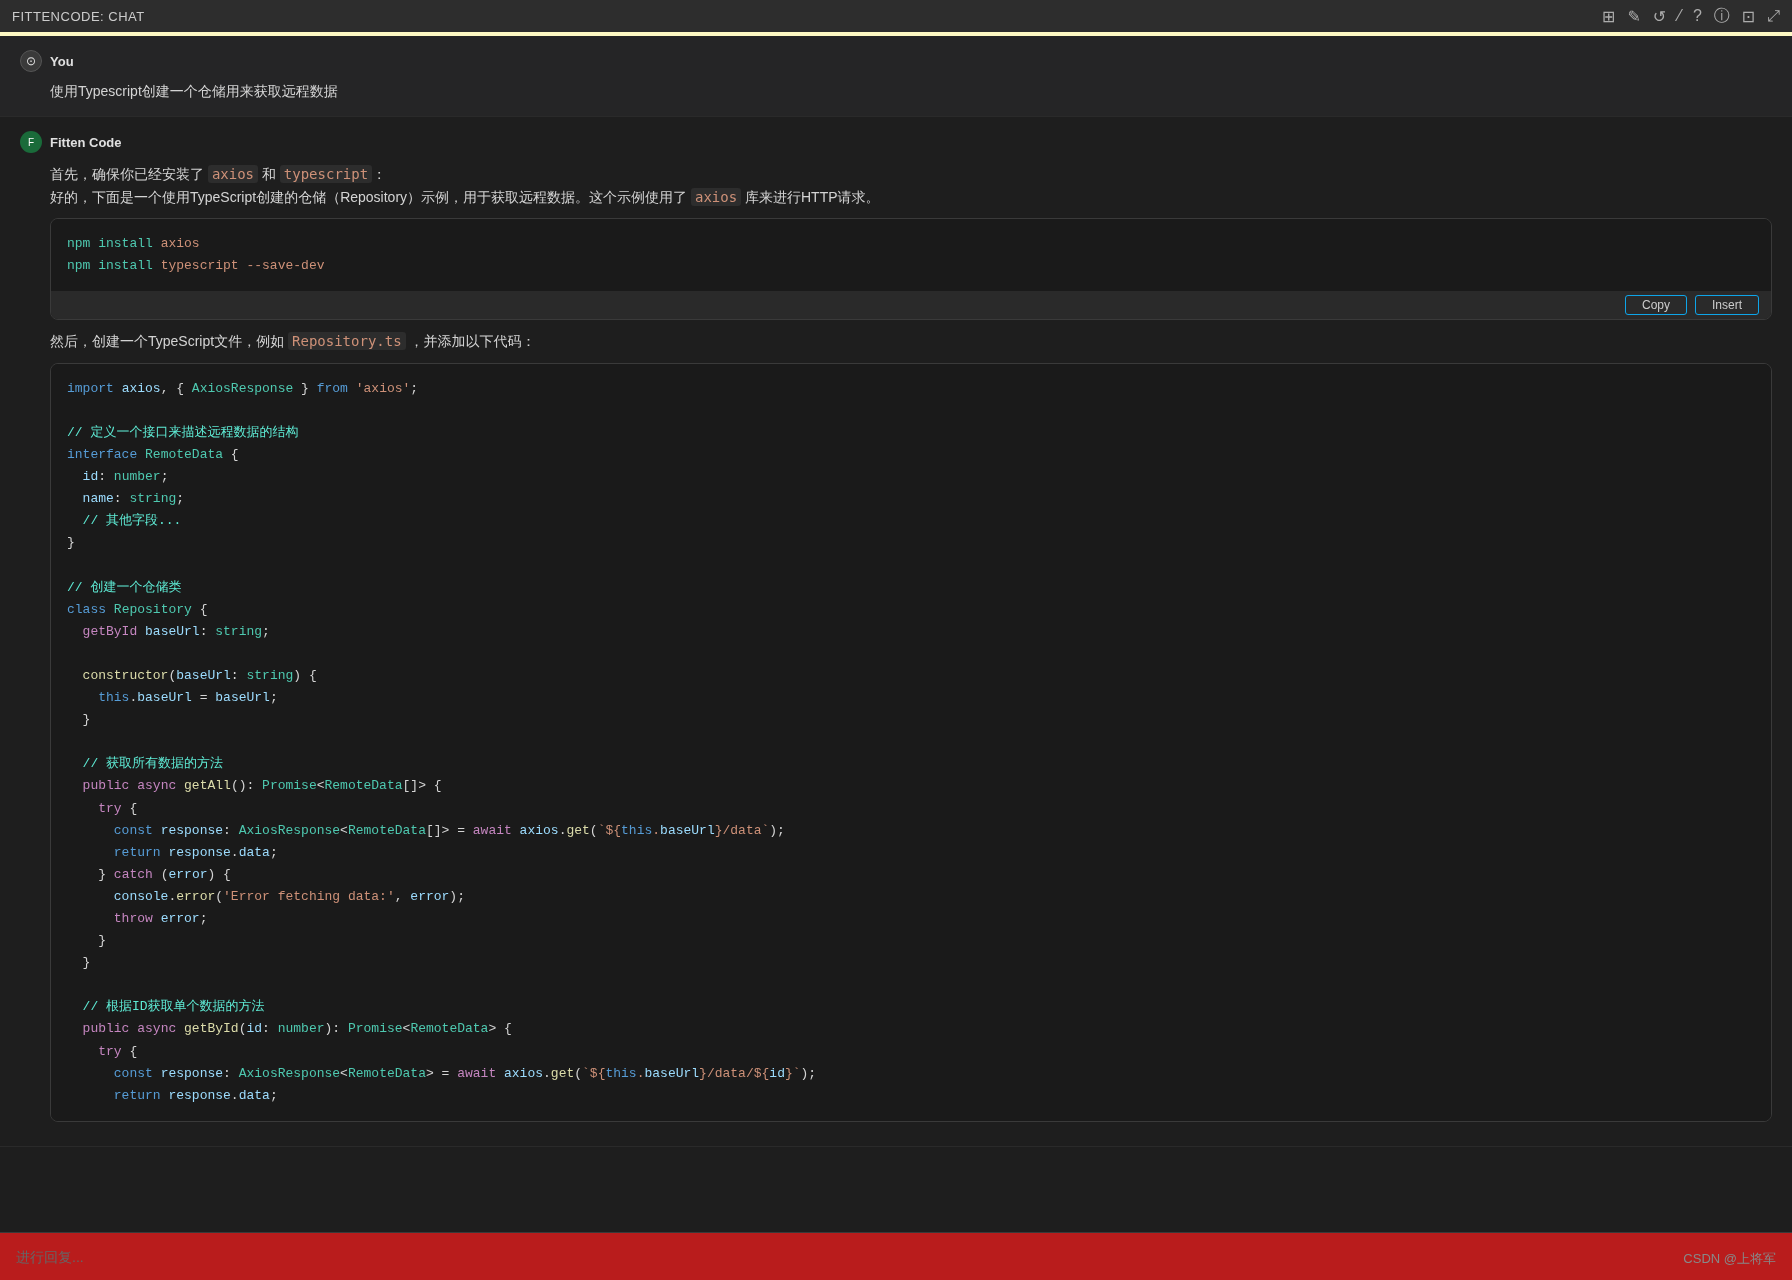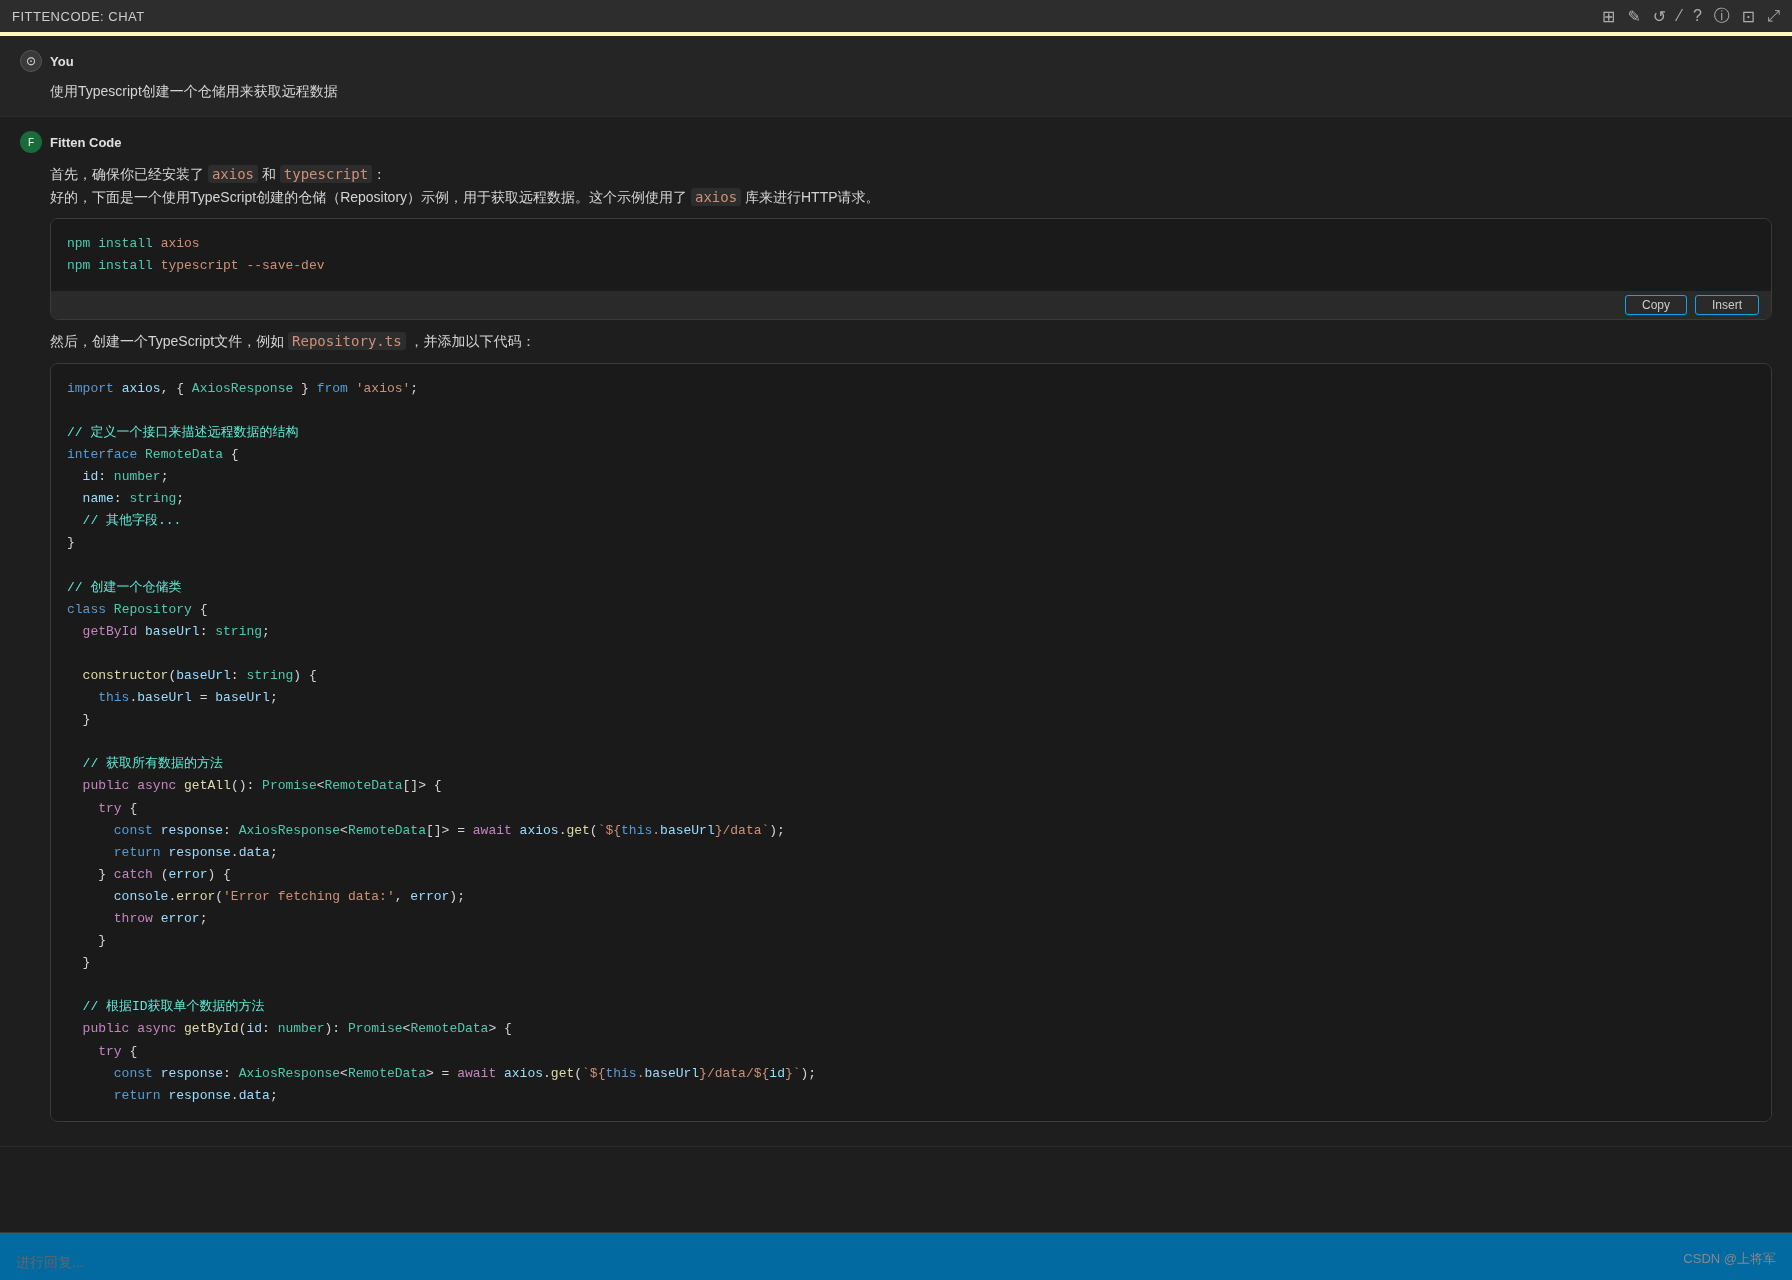--- a/index.html
+++ b/index.html
@@ -150,25 +150,25 @@
     .type { color: #4ec9b0; }      
     .var { color: #9cdcfe; }       
     .op { color: #d4d4d4; }        
     .punct { color: #d4d4d4; }     
     .this-kw { color: #569cd6; }      
     .npm-cmd { color: #4ec9b0; }   
     .npm-pkg { color: #ce9178; }   
 
     
     .input-area {
-      background: #0369a1;
+      background: #b91c1c;
       border-top: 1px solid #3a3a3a;
       padding: 10px 16px;
       display: flex;
-      align-items: flex-end;
+      align-items: center;
       flex-shrink: 0;
       height: 48px;
     }
     .chat-input {
       flex: 1;
       background: transparent;
       border: none;
       outline: none;
       color: #d4d4d4;
       font-size: 14px;

